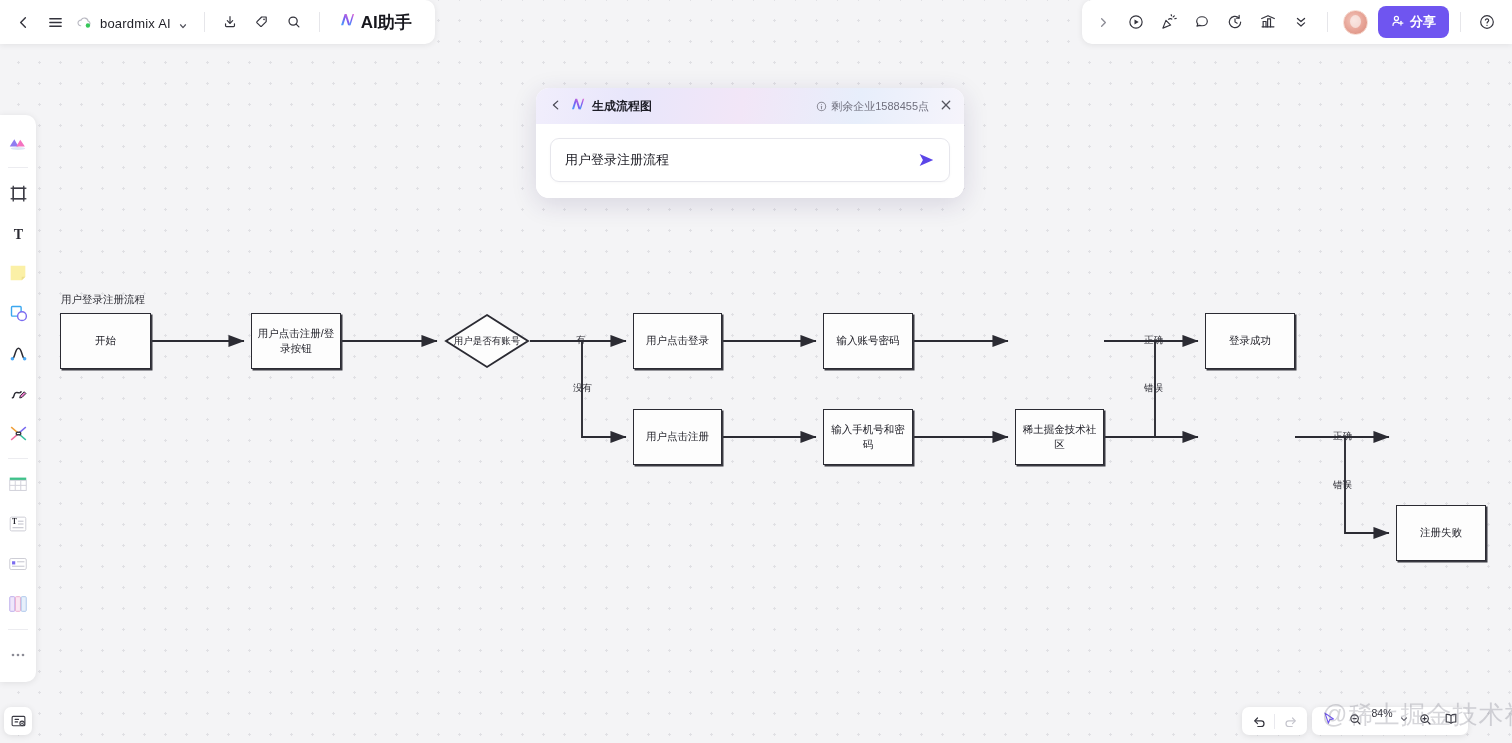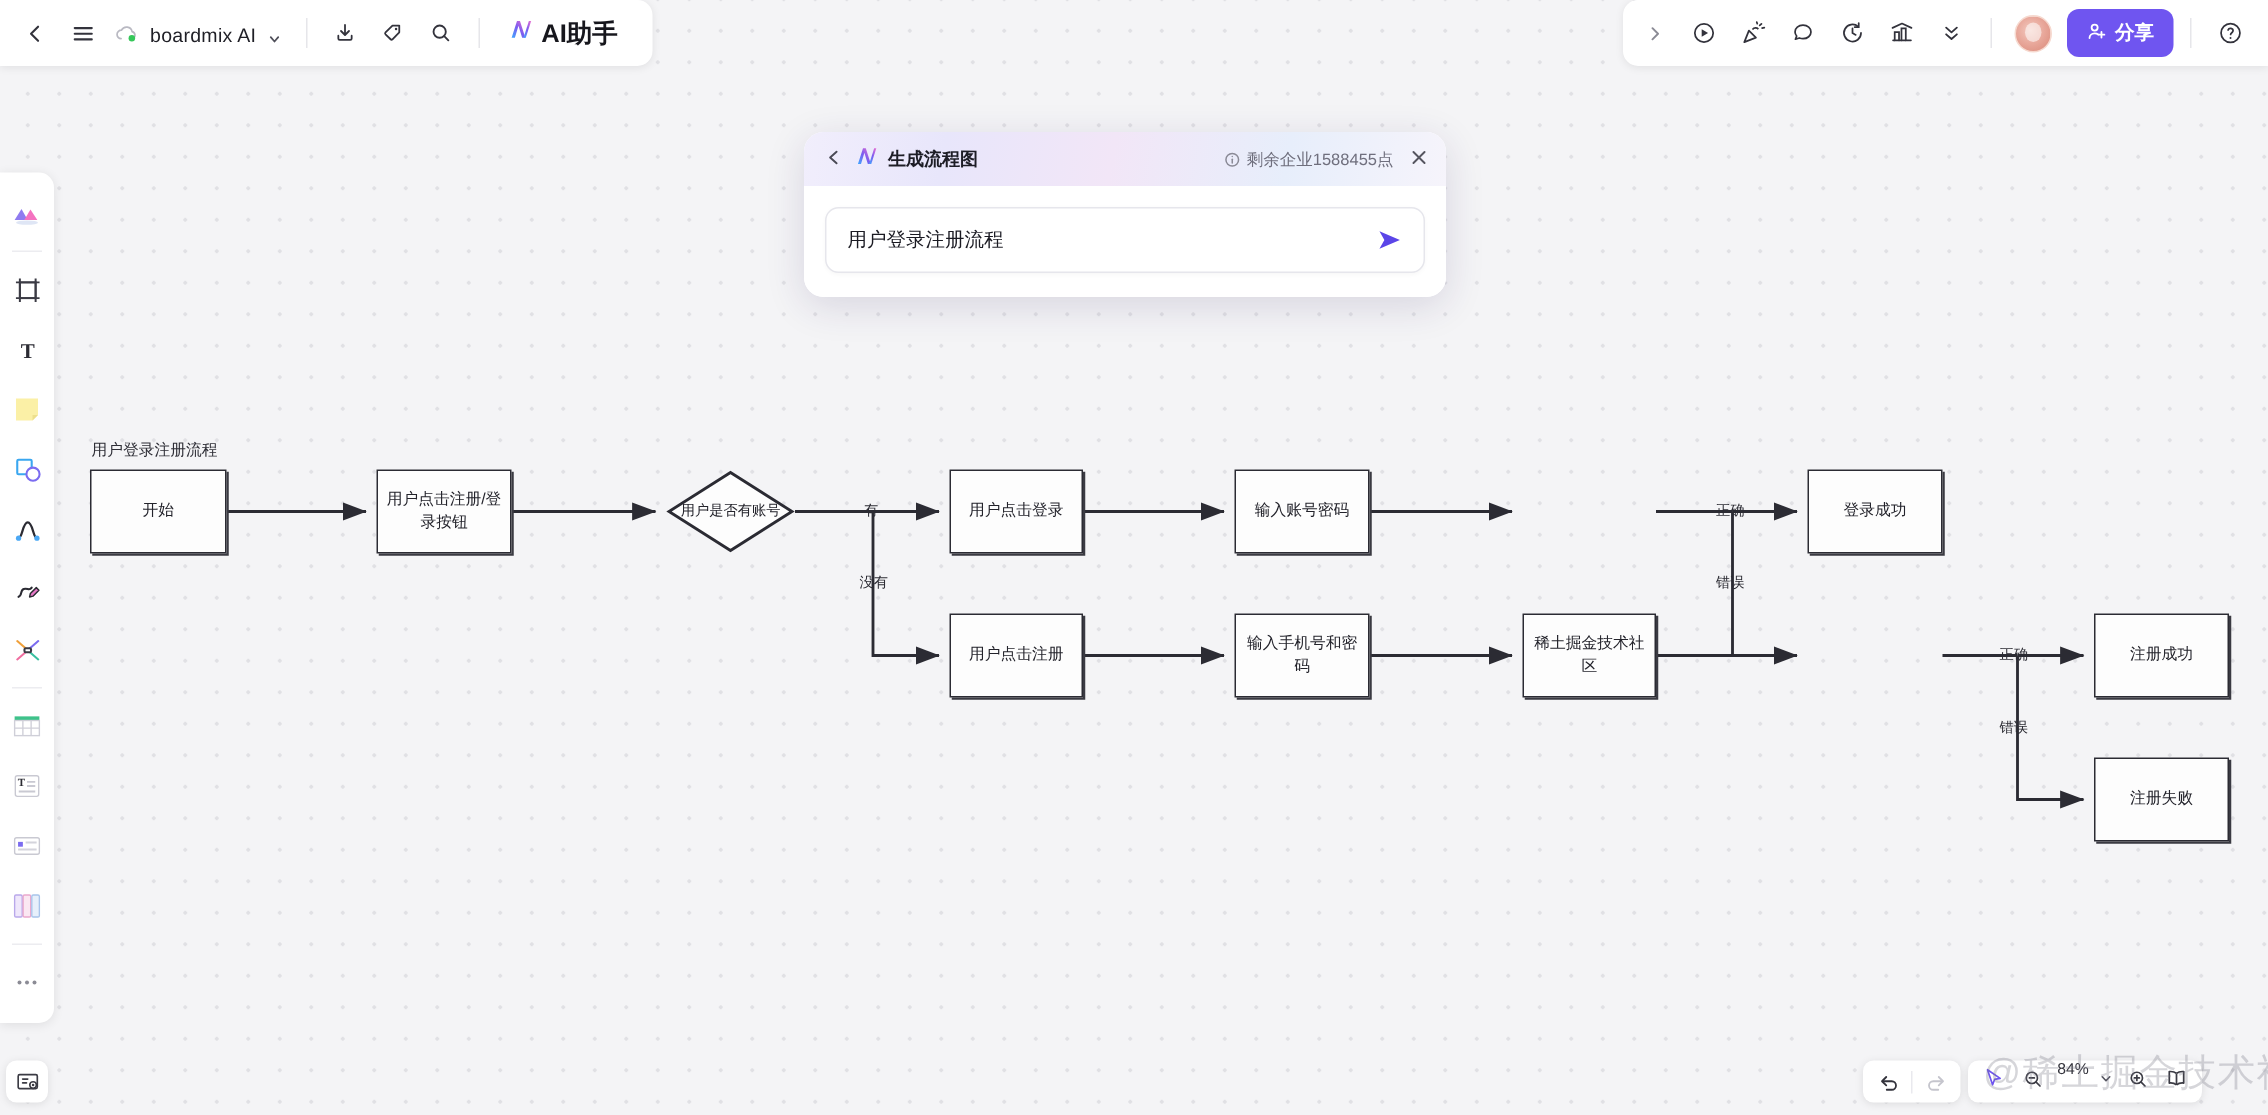--- a/index.html
+++ b/index.html
@@ -241,21 +241,20 @@
     <div class="flow-title">用户登录注册流程</div>
 
     <div class="node" style="left:60px;top:313px;width:91px;height:56px;">开始</div>
     <div class="node" style="left:251px;top:313px;width:90px;height:56px;">用户点击注册/登录按钮</div>
     <div class="node" style="left:633px;top:313px;width:89px;height:56px;">用户点击登录</div>
     <div class="node" style="left:1205px;top:313px;width:90px;height:56px;">登录成功</div>
     <div class="node" style="left:823px;top:313px;width:90px;height:56px;">输入账号密码</div>
     <div class="node" style="left:633px;top:409px;width:89px;height:56px;">用户点击注册</div>
     <div class="node" style="left:823px;top:409px;width:90px;height:56px;">输入手机号和密码</div>
     <div class="node" style="left:1015px;top:409px;width:89px;height:56px;">稀土掘金技术社区</div>
-    <div class="node" style="left:1396px;top:409px;width:90px;height:56px;">注册成功</div>
     <div class="node" style="left:1396px;top:505px;width:90px;height:56px;">注册失败</div>
 
     <div class="diamond-wrap" style="left:444px;top:313px;width:86px;height:56px;">
       <svg width="86" height="56" viewBox="0 0 86 56">
           <polygon points="43,2 84,28 43,54 2,28" fill="#fdfdfd" stroke="#2b2b33" stroke-width="1.9"></polygon>
         </svg>
       <div class="diamond-label">用户是否有账号</div>
     </div>
 
     <div class="edge-label" style="left:576px;top:334px;">有</div>

